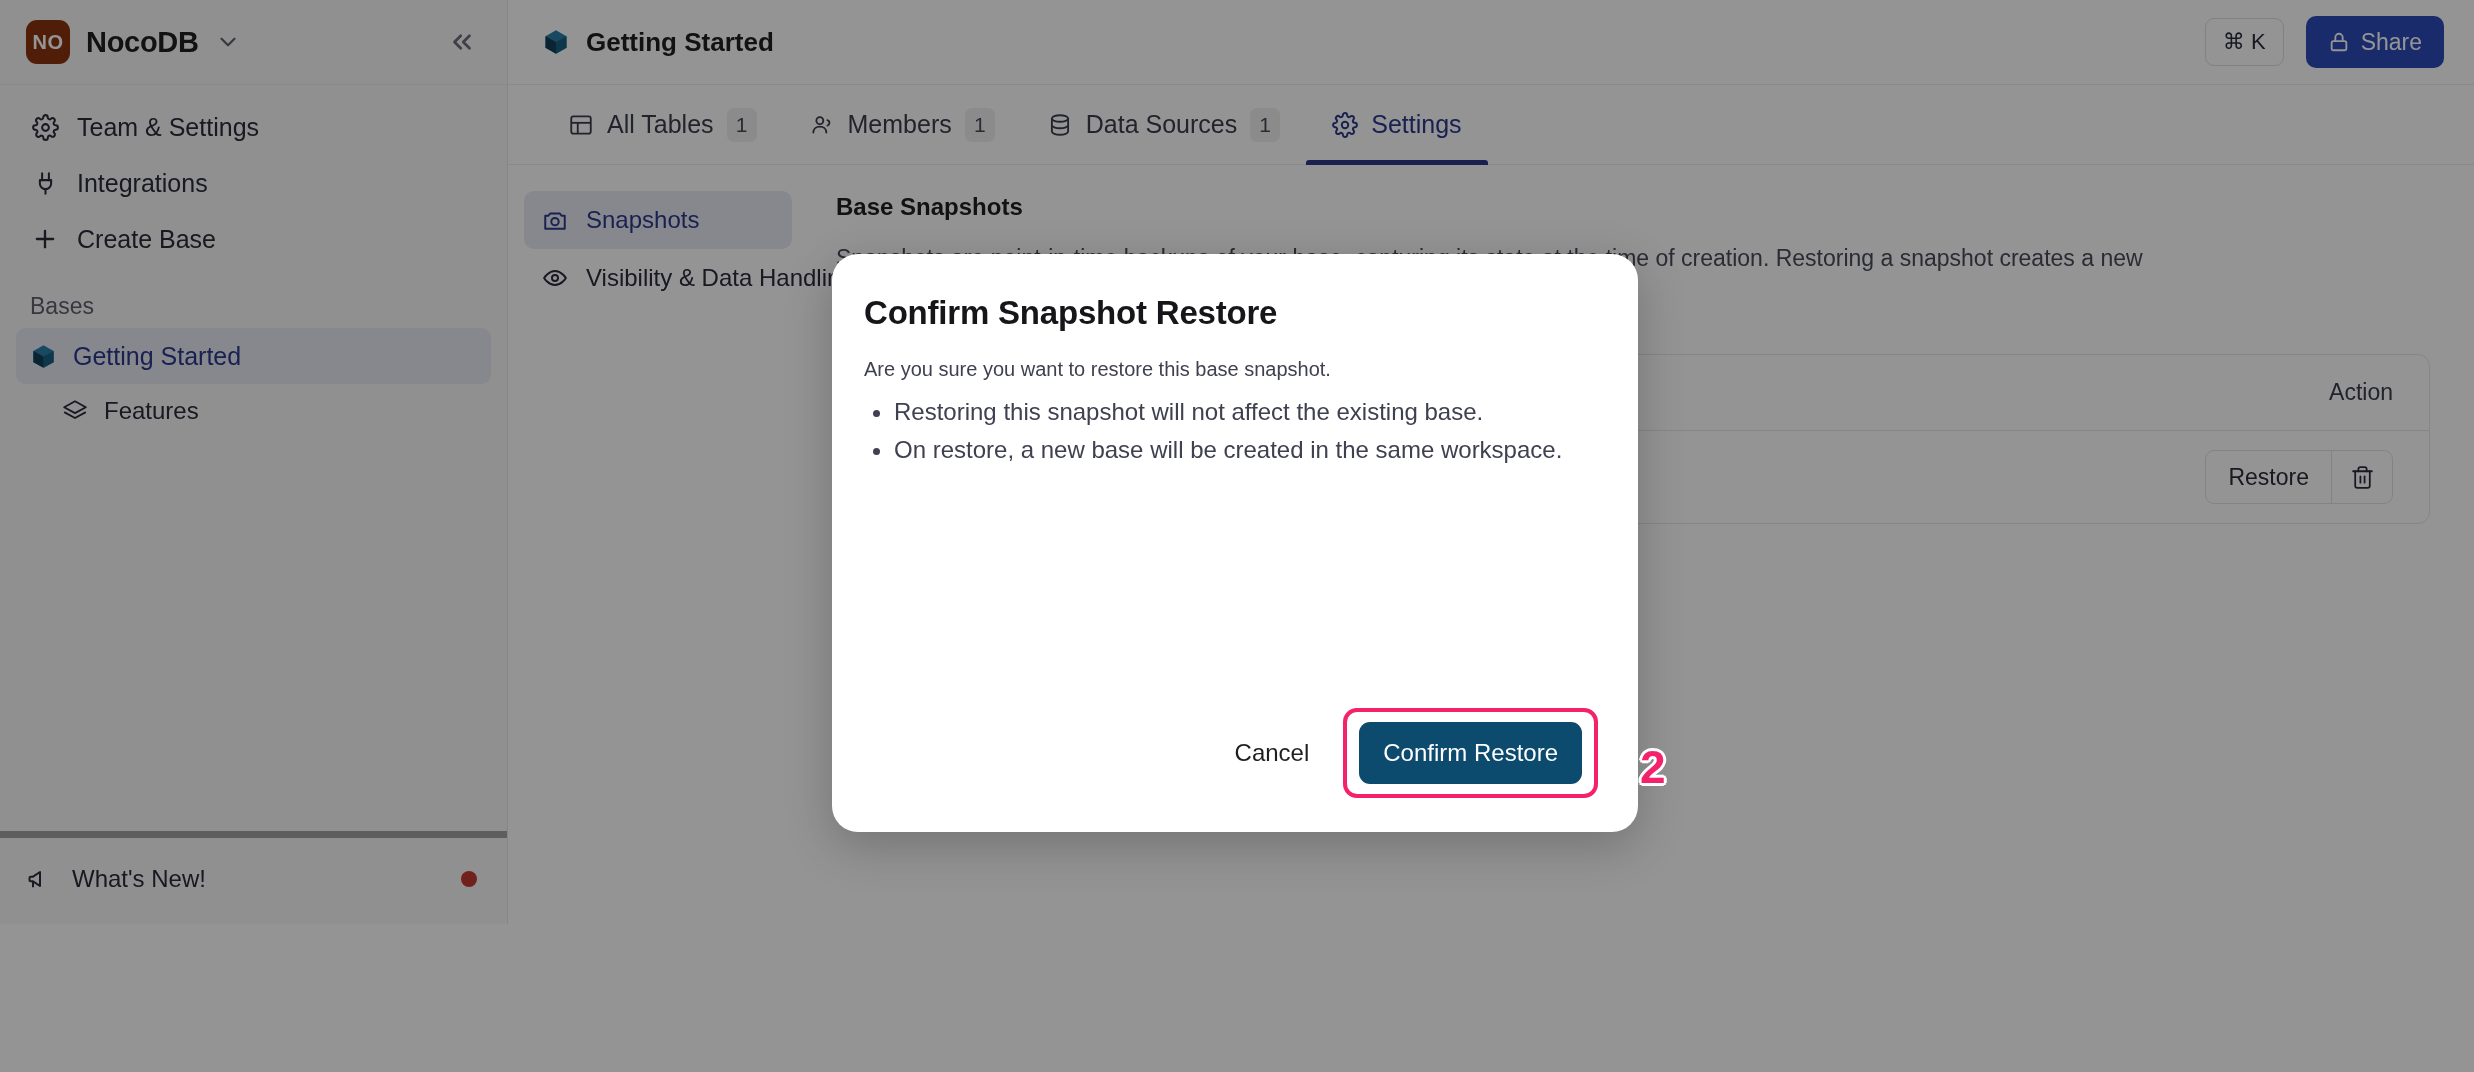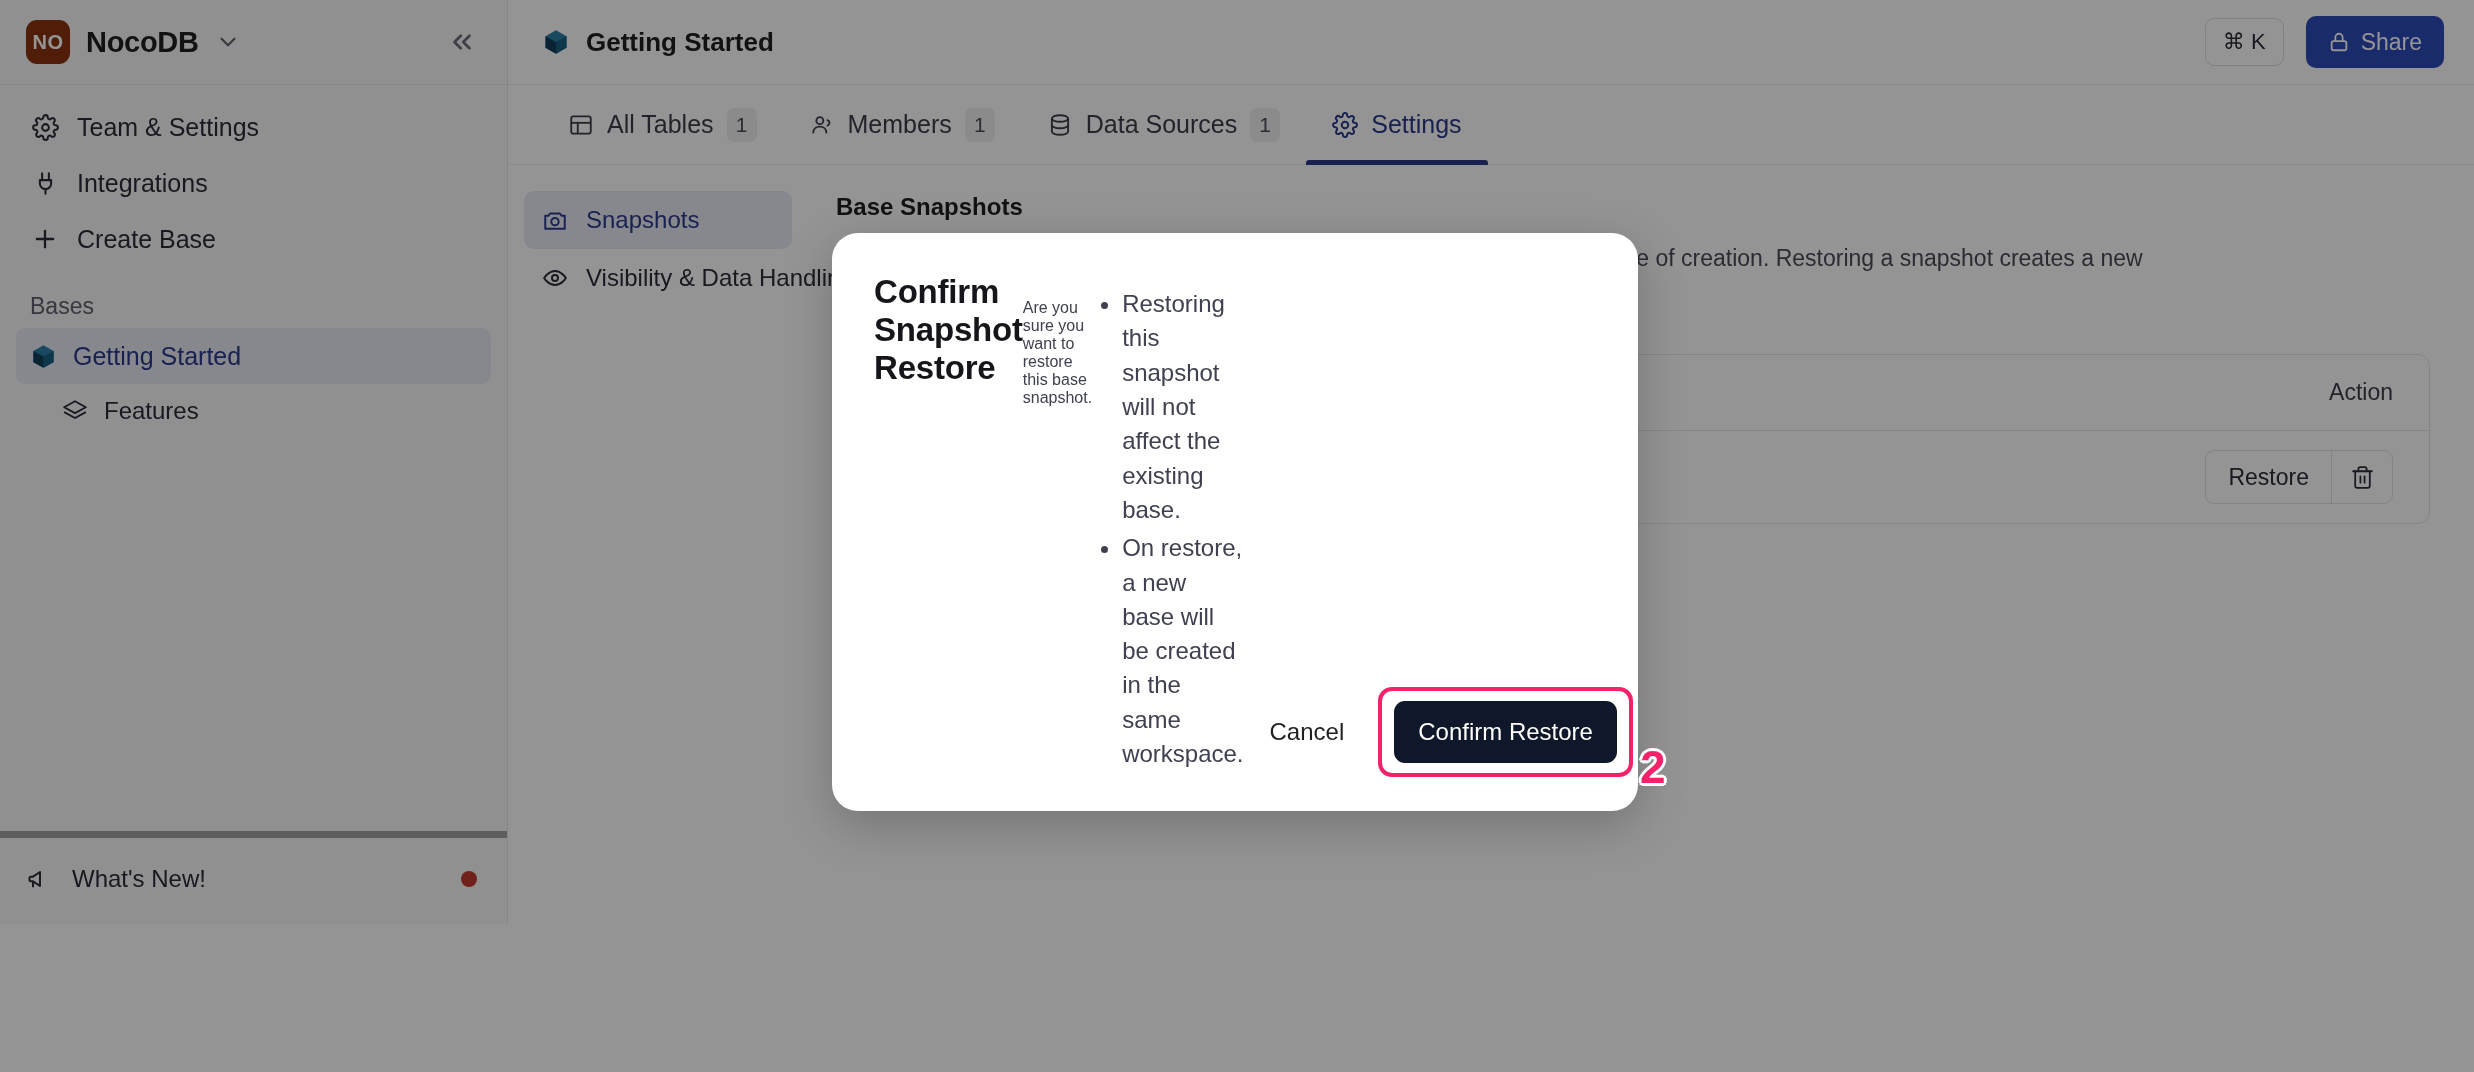--- a/index.html
+++ b/index.html
@@ -135,29 +135,29 @@
   .st-c2 { width: 360px; display: flex; justify-content: flex-end; padding-right: 36px; font-size: 23px; color: #3b3d4b; }
   .act-group { display: flex; border: 1px solid #e2e2e4; border-radius: 9px; overflow: hidden; }
   .act-restore { padding: 0 22px; height: 52px; display: flex; align-items: center; font-size: 23px; color: #2b2d3a; border-right: 1px solid #e2e2e4; }
   .act-del { width: 60px; height: 52px; display: flex; align-items: center; justify-content: center; color: #2b2d3a; }
 
   
   #overlay { position: absolute; inset: 0; background: rgba(0,0,0,0.42); }
 
   
   #modal {
-    position: absolute; left: 832px; top: 233px;
+    position: absolute; left: 832px; top: 254px;
     width: 806px; min-height: 578px;
     background: #fff; border-radius: 26px;
     box-shadow: 0 14px 48px rgba(0,0,0,.22);
-    padding: 40px 40px 34px 42px;
-    display: flex; flex-direction: row;
+    padding: 40px 40px 34px 32px;
+    display: flex; flex-direction: column;
   }
   .m-title { font-size: 33px; font-weight: 700; color: #16161a; letter-spacing: -.2px; }
-  .m-sub { font-size: 16px; color: #3f4150; margin-top: 26px; }
+  .m-sub { font-size: 20px; color: #3f4150; margin-top: 26px; }
   .m-field {
     margin-top: 42px; background: #f4f4f5; border-radius: 12px;
     height: 70px; display: flex; align-items: center; padding: 0 26px;
     font-size: 24px; color: #22242e;
   }
   .m-note-label { margin-top: 46px; font-size: 24px; color: #3f4150; }
   .m-note-list { margin: 10px 0 0 0; padding-left: 30px; }
   .m-note-list li { font-size: 24px; color: #3f4150; line-height: 1.43; margin-top: 4px; }
   .m-actions { margin-top: auto; padding-top: 36px; display: flex; justify-content: flex-end; align-items: center; gap: 0; }
   .btn-cancel {
@@ -165,21 +165,21 @@
     background: #fff; color: #1f1f20; font-size: 24px;
     display: flex; align-items: center;
   }
   .confirm-wrap {
     border: 4px solid #f4226b; border-radius: 14px;
     padding: 10px 12px; margin-left: 8px;
     display: flex; align-items: center;
   }
   .btn-confirm {
     height: 62px; padding: 0 24px; border-radius: 11px;
-    background: #0f172a; color: #fff; font-size: 24px; font-weight: 500;
+    background: #0c4a6e; color: #fff; font-size: 24px; font-weight: 500;
     display: flex; align-items: center; white-space: nowrap;
   }
   #step-badge-abs {
     position: absolute; left: 1640px; top: 740px;
     font-size: 46px; font-weight: 800; color: #f4226b;
     text-shadow: -2px -2px 0 #fff, 2px -2px 0 #fff, -2px 2px 0 #fff, 2px 2px 0 #fff,
                  0 -3px 0 #fff, 0 3px 0 #fff, -3px 0 0 #fff, 3px 0 0 #fff;
   }
   svg { display: block; }
 </style>

